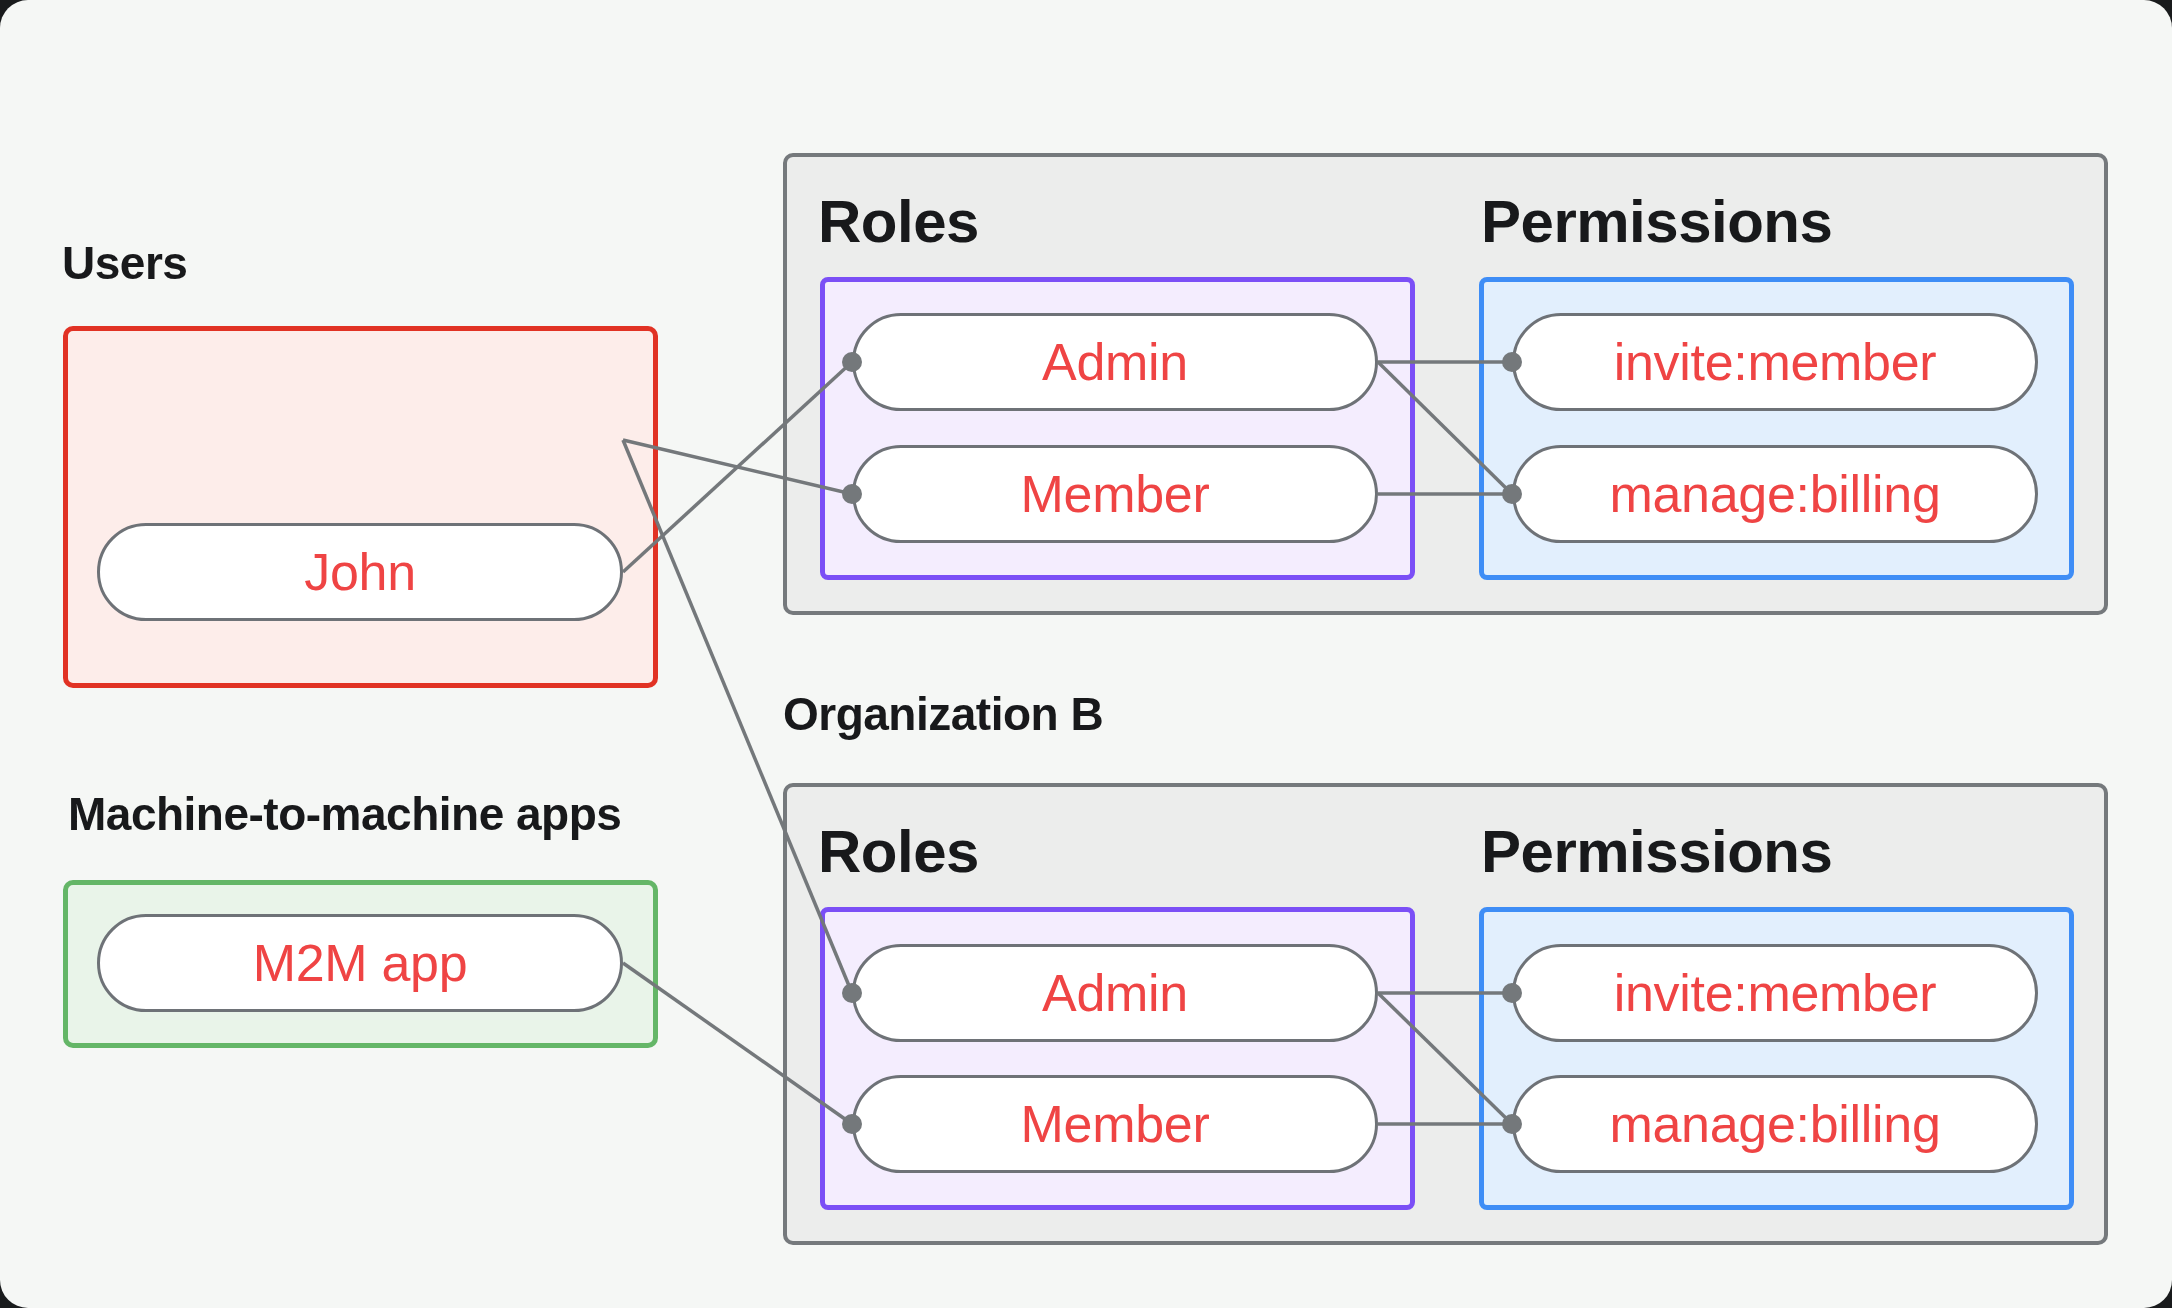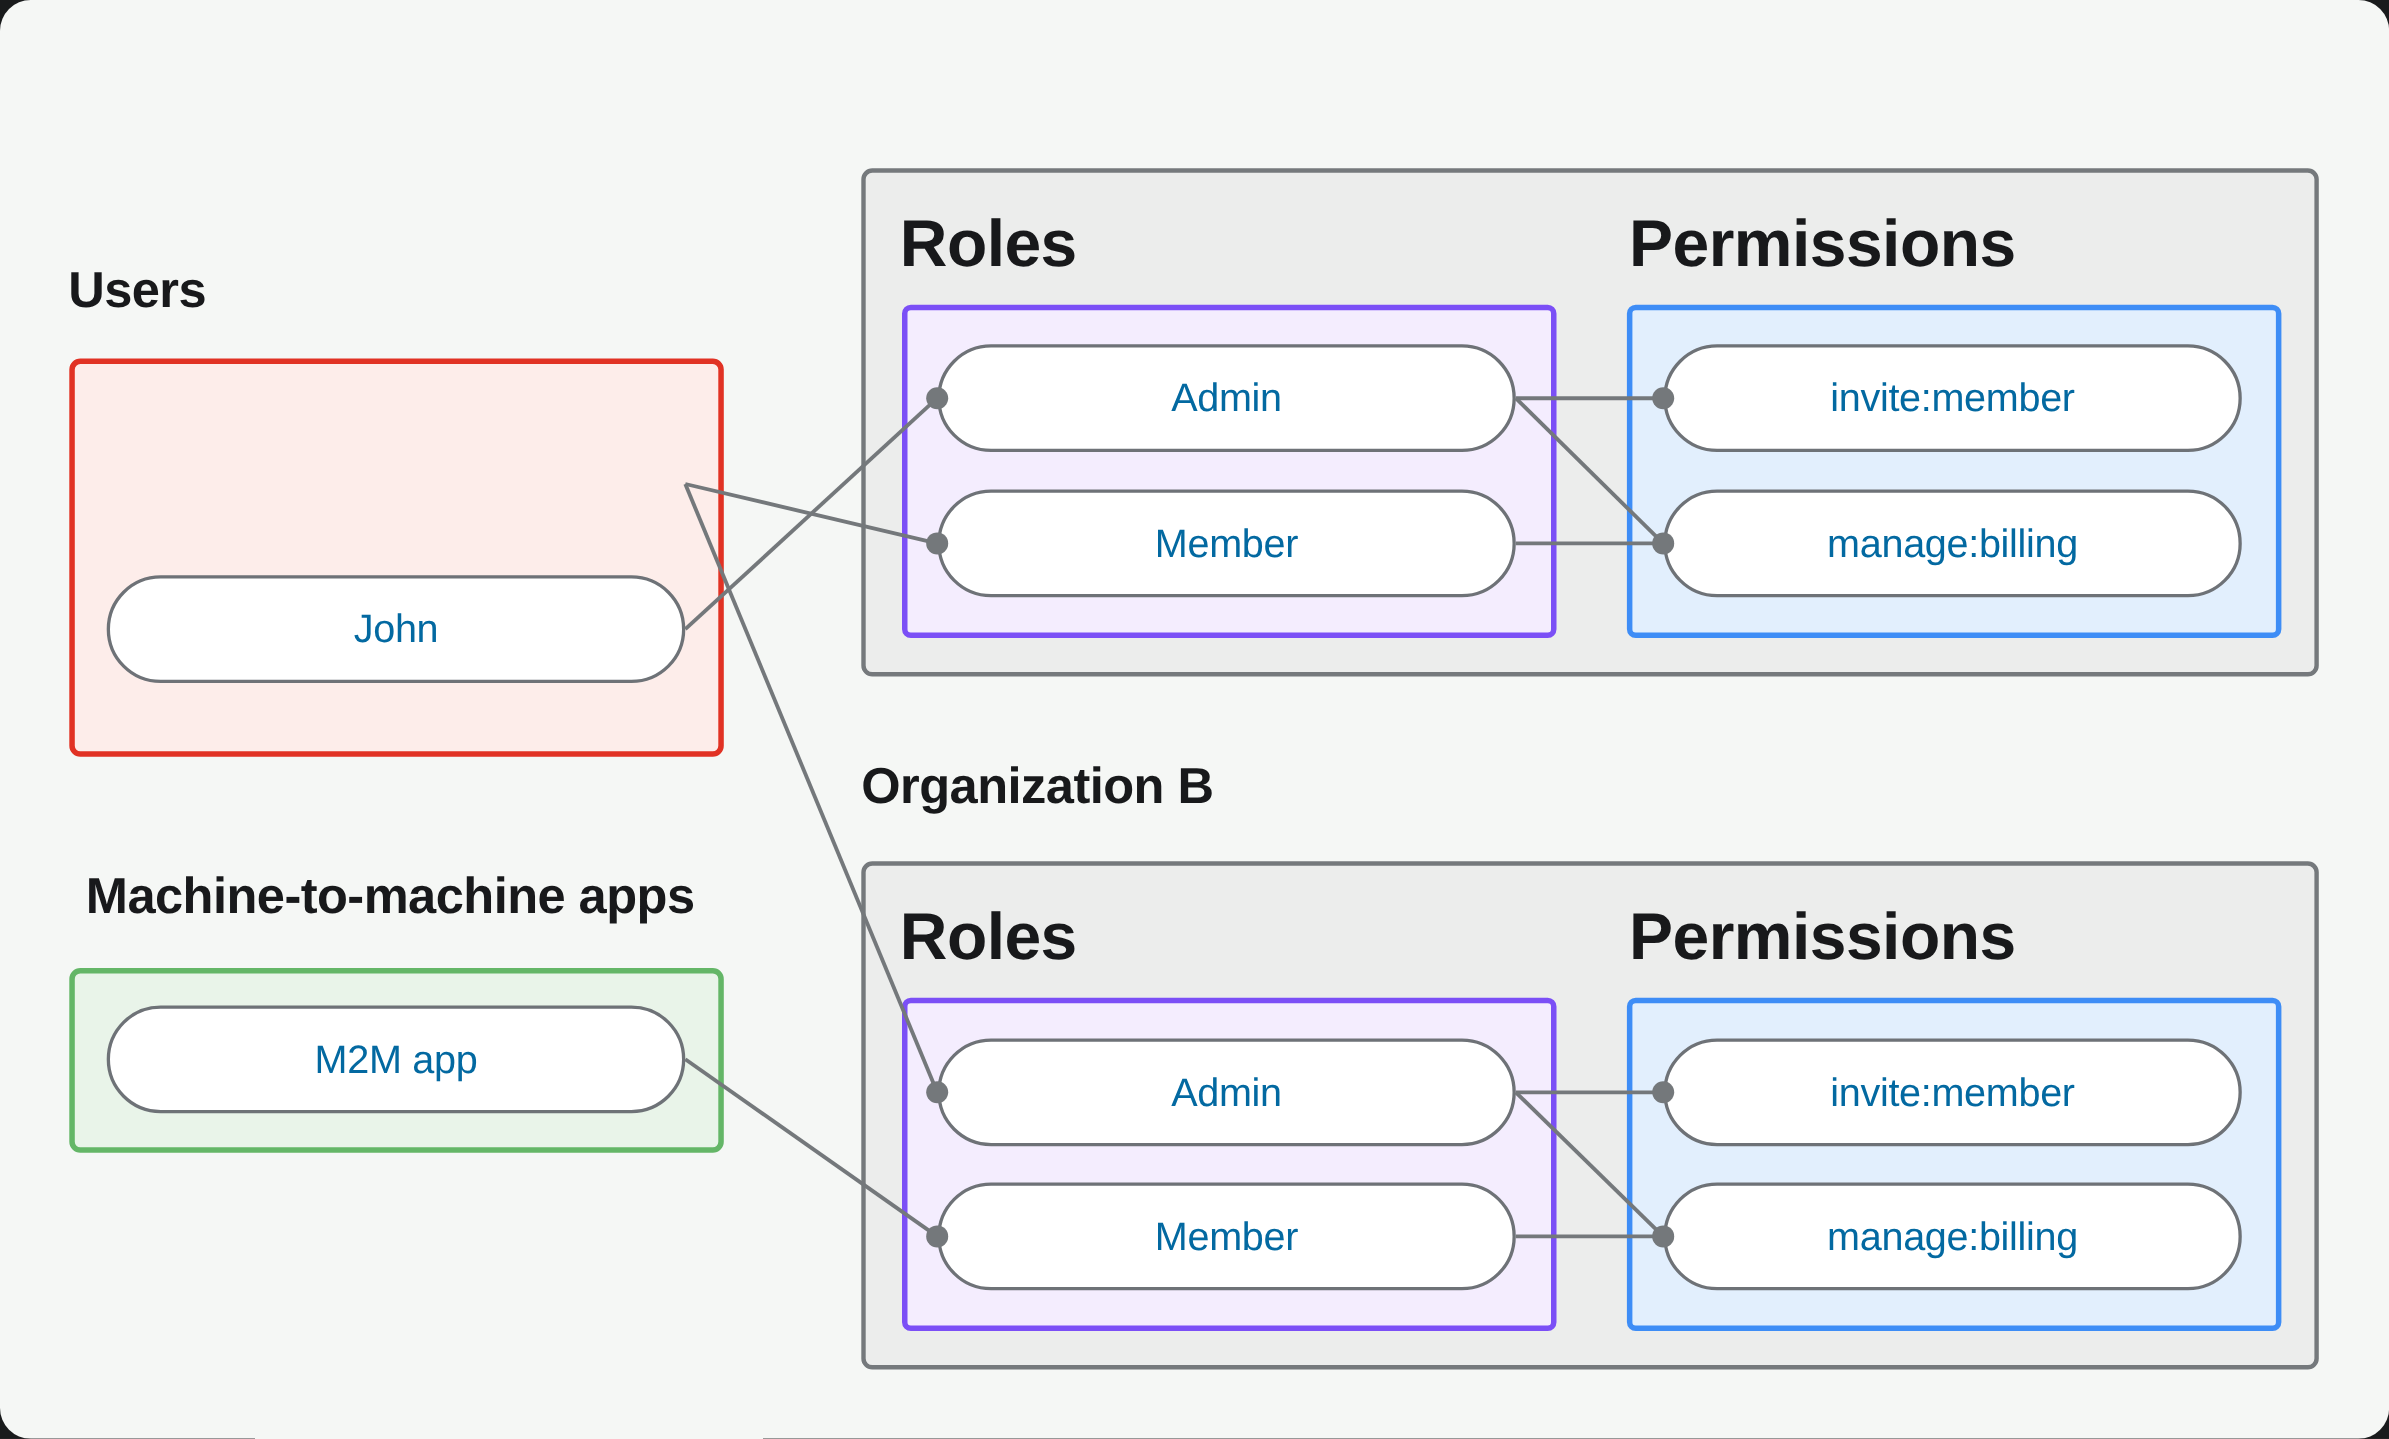--- a/index.html
+++ b/index.html
@@ -28,32 +28,32 @@
   }
   .users-box{border:5px solid #e13224;background:#fdedea;}
   .m2m-box{border:5px solid #64b667;background:#e9f4e9;}
   .roles-box{border:5px solid #7b4ff6;background:#f4edfe;border-radius:8px;}
   .perms-box{border:5px solid #3e8df6;background:#e2effd;border-radius:8px;}
   .pill{
     position:absolute;box-sizing:border-box;
     width:526px;height:98px;border-radius:49px;
     background:#ffffff;border:3px solid #6e7277;
     display:flex;align-items:center;justify-content:center;
-    font-size:36px;font-weight:400;color:#0369a1;
+    font-size:52px;font-weight:400;color:#ef4444;
     letter-spacing:-0.3px;white-space:nowrap;
   }
   #edge-layer{position:absolute;left:0;top:0;width:2172px;height:1308px;pointer-events:none;}
 </style>
 </head>
 <body>
 
 <div id="canvas">
 
   <div class="section-label" style="left:62px;top:240px;">Users</div>
-  <div class="section-label" style="left:78px;top:791px;">Machine-to-machine apps</div>
+  <div class="section-label" style="left:68px;top:791px;">Machine-to-machine apps</div>
   <div class="section-label" style="left:783px;top:691px;">Organization B</div>
 
   <div class="group-box users-box" style="left:63px;top:326px;width:595px;height:362px;"></div>
   <div class="pill" style="left:97px;top:523px;">John</div>
 
   <div class="group-box m2m-box" style="left:63px;top:880px;width:595px;height:168px;"></div>
   <div class="pill" style="left:97px;top:914px;">M2M app</div>
 
   <div class="org-box" style="left:783px;top:153px;width:1325px;height:462px;"></div>
   <div class="sub-label" style="left:818px;top:192px;">Roles</div>

